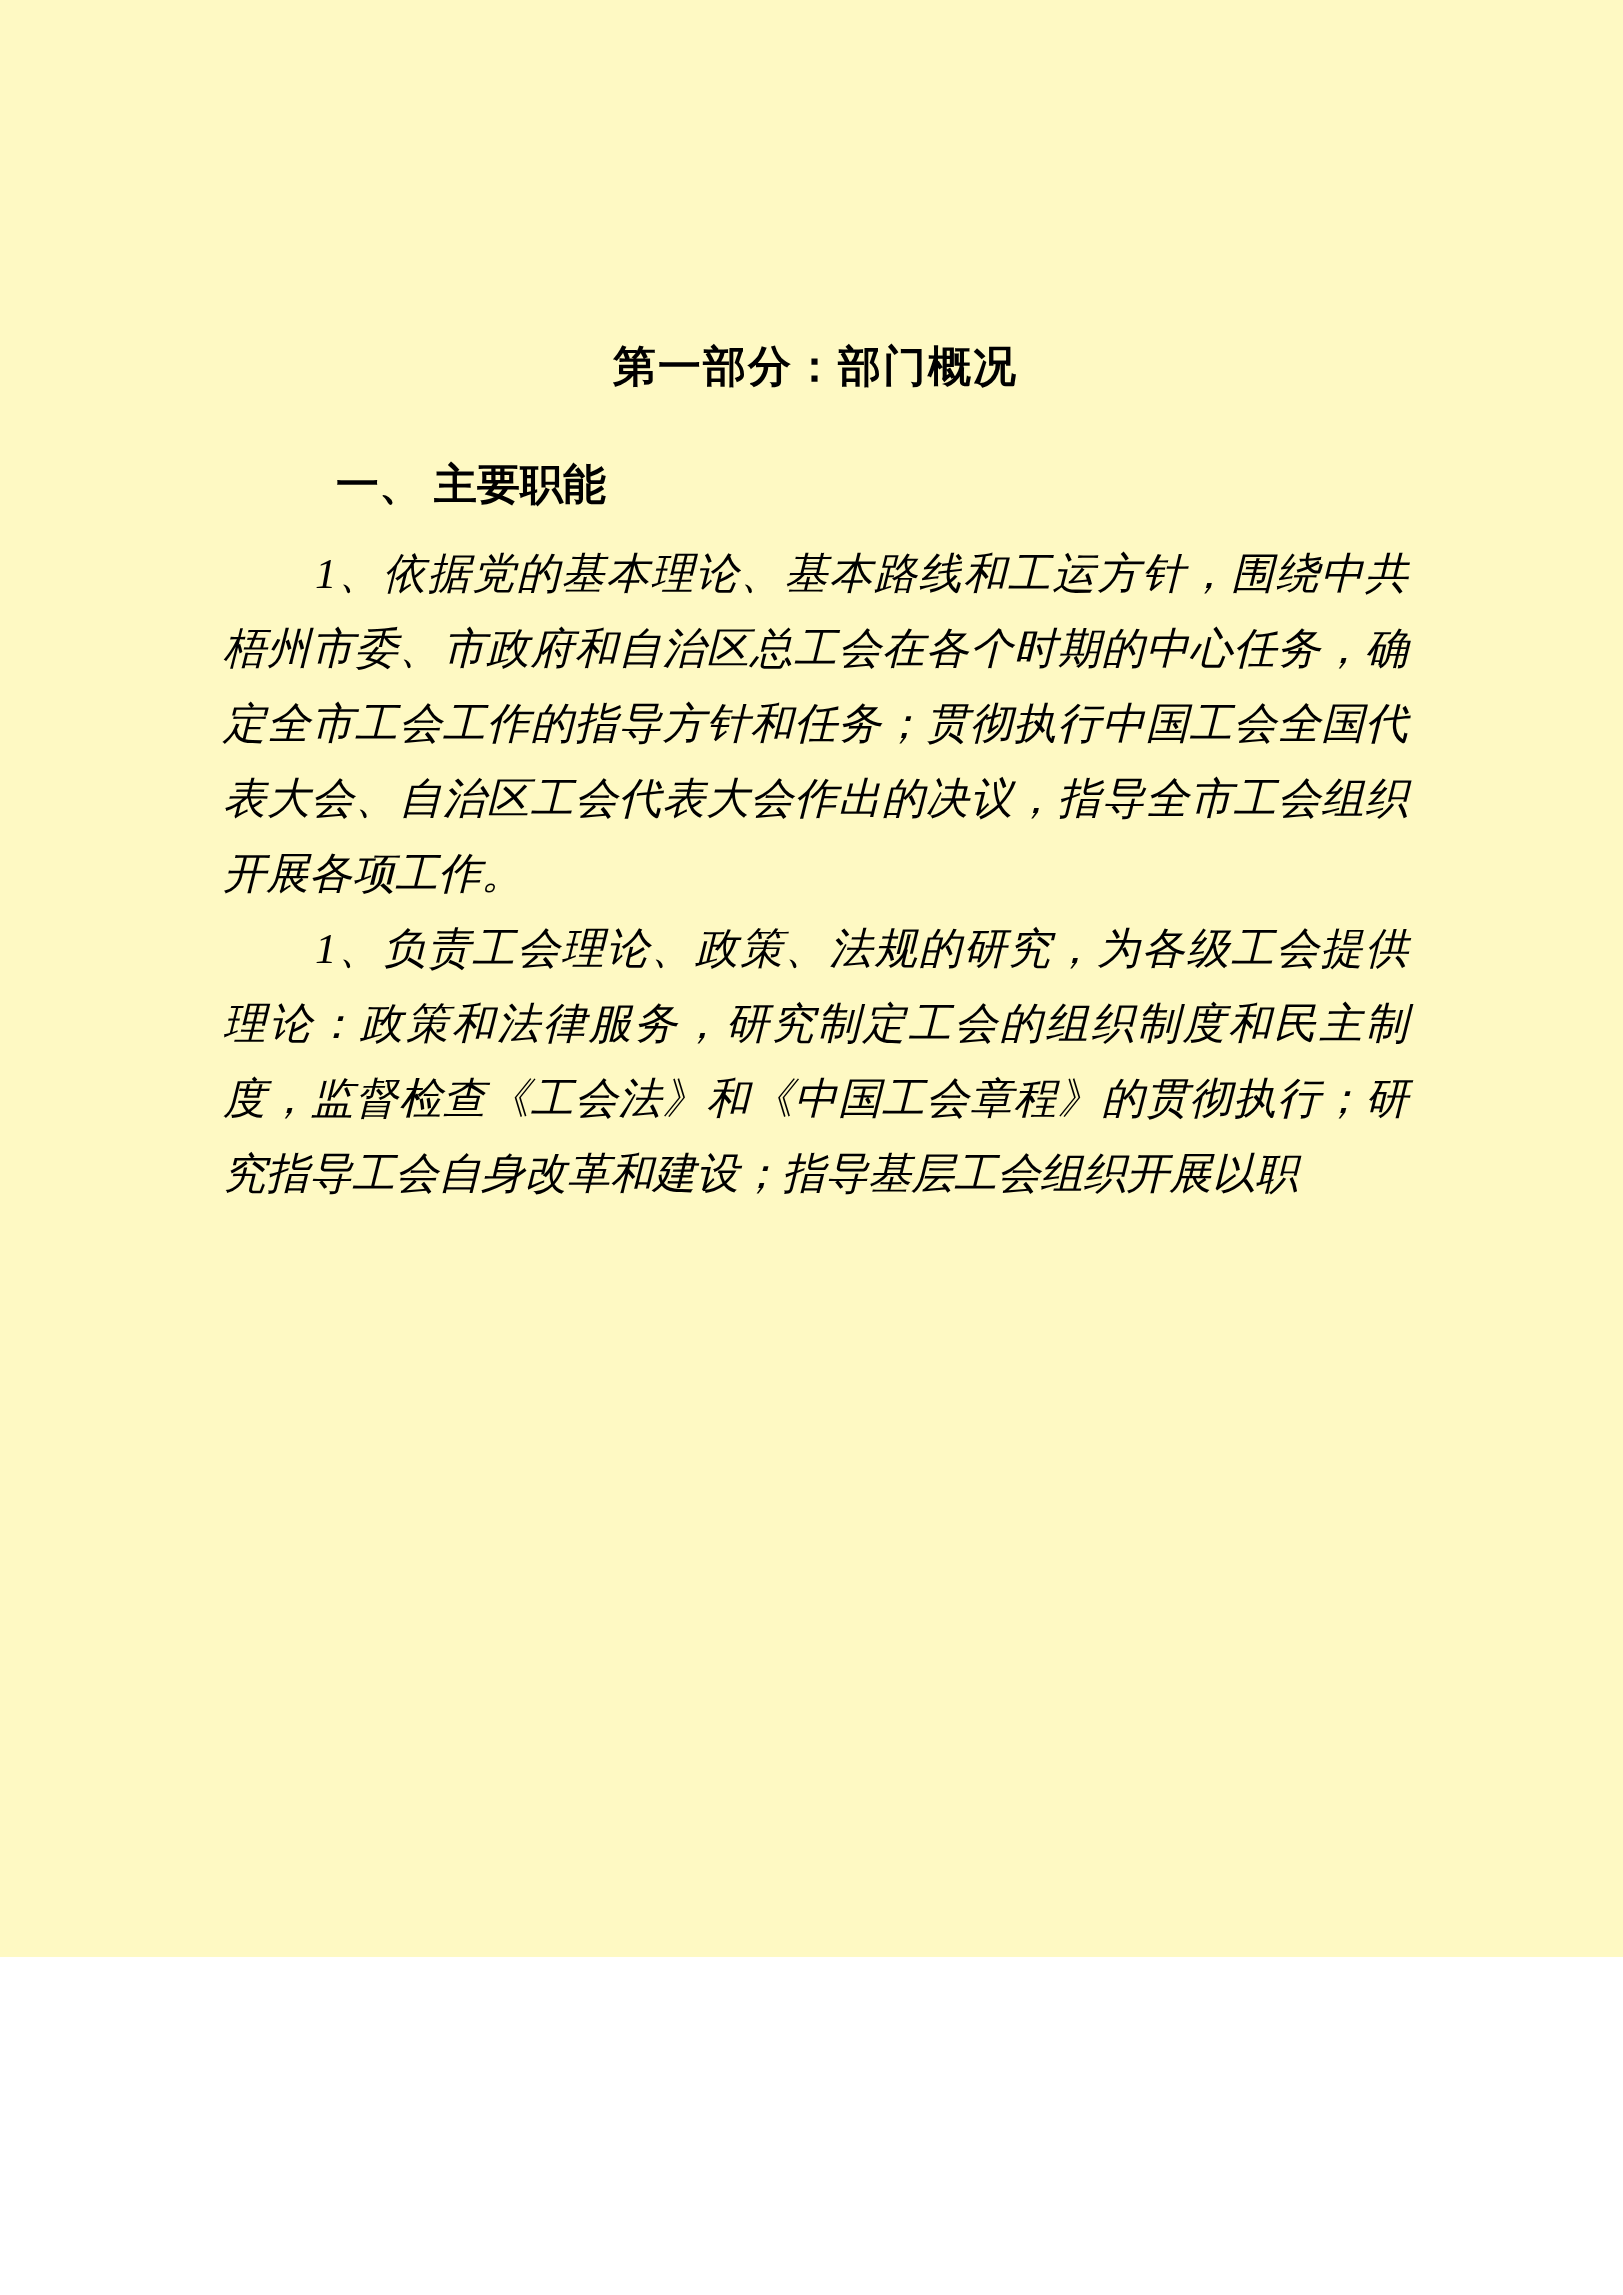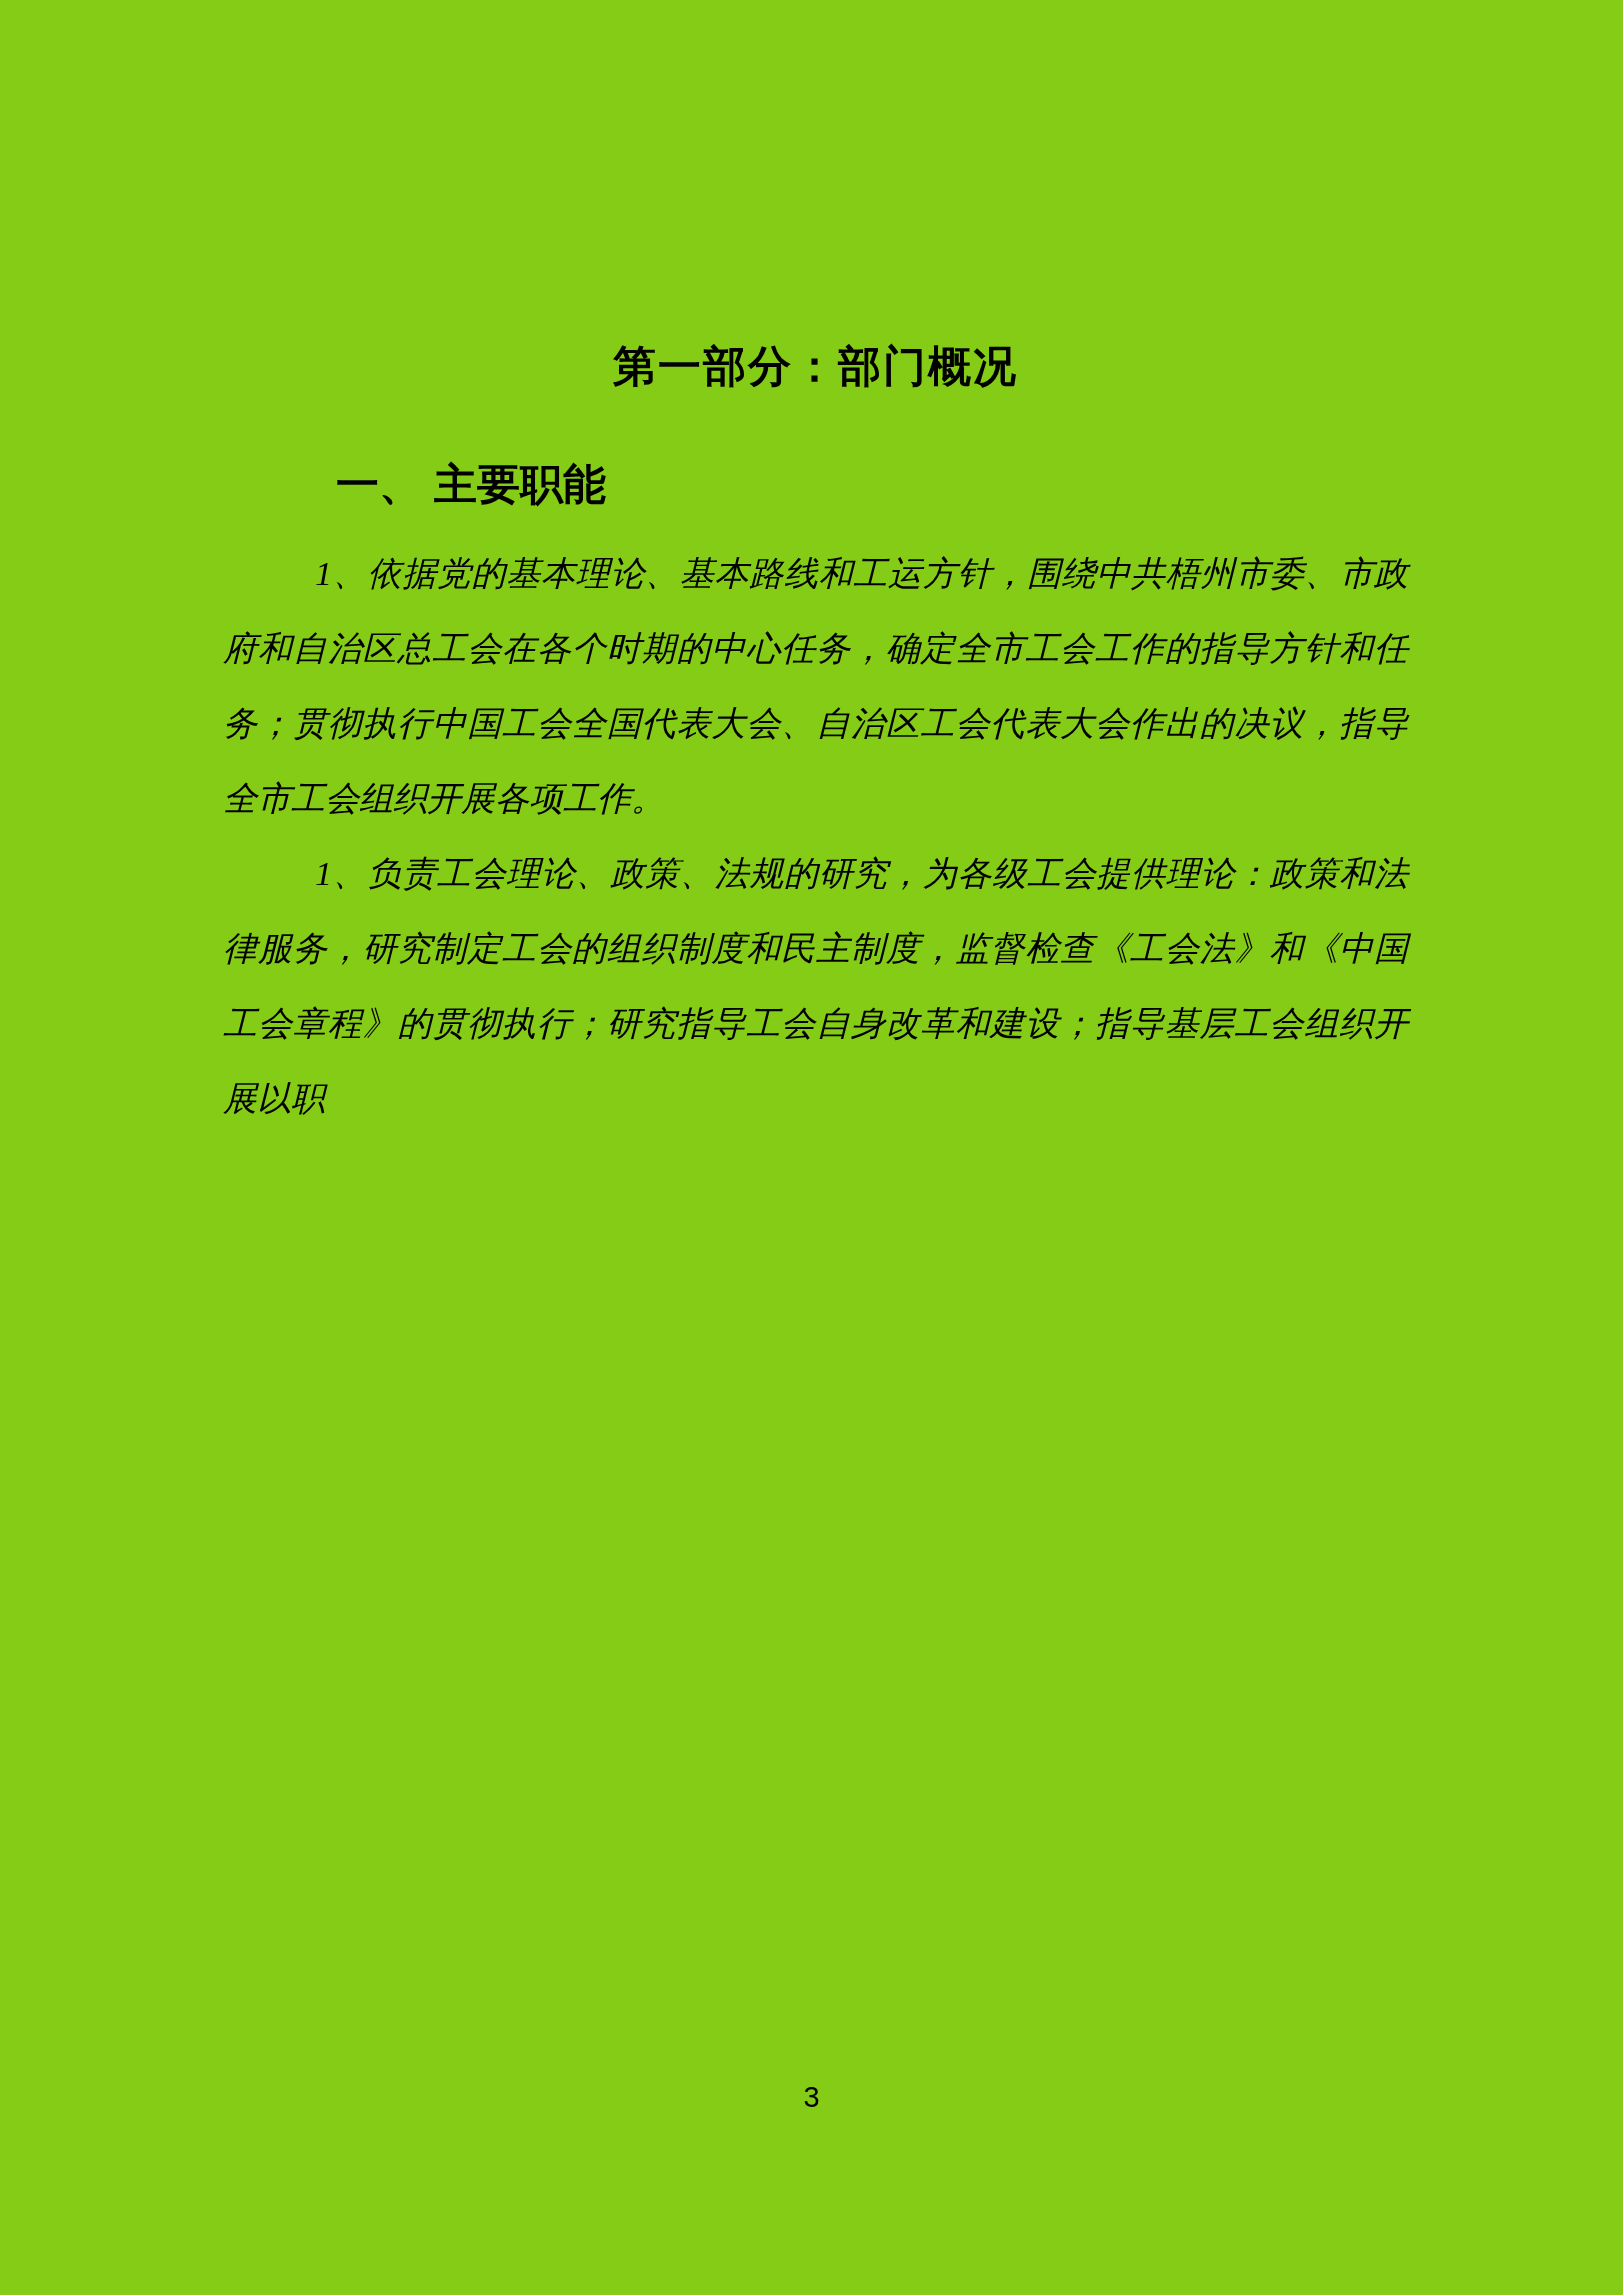--- a/index.html
+++ b/index.html
@@ -3,22 +3,22 @@
 <meta charset="utf-8">
 <style>
   html, body {
     margin: 0;
     padding: 0;
     background: #ffffff;
   }
   .page {
     position: relative;
     width: 1623px;
-    height: 2295px;
-    background: #84cc16;
+    height: 1957px;
+    background: #fef9c3;
     overflow: hidden;
     font-family: "Liberation Serif", serif;
     color: #000000;
   }
   .content {
     position: absolute;
     left: 223px;
     top: 0;
     width: 1185px;
   }
@@ -44,21 +44,21 @@
     text-align: left;
     color: #000000;
   }
   .body-text {
     margin-top: 22px;
   }
   .body-para {
     margin: 0;
     font-family: "Liberation Serif", serif;
     font-style: italic; 
-    font-size: 34px;
+    font-size: 43px;
     line-height: 75px;
     text-align: justify;
     text-justify: inter-character;
     text-indent: 92px;
     color: #000000;
     word-break: break-all;
   }
   .page-number {
     position: absolute;
     top: 2080px;

